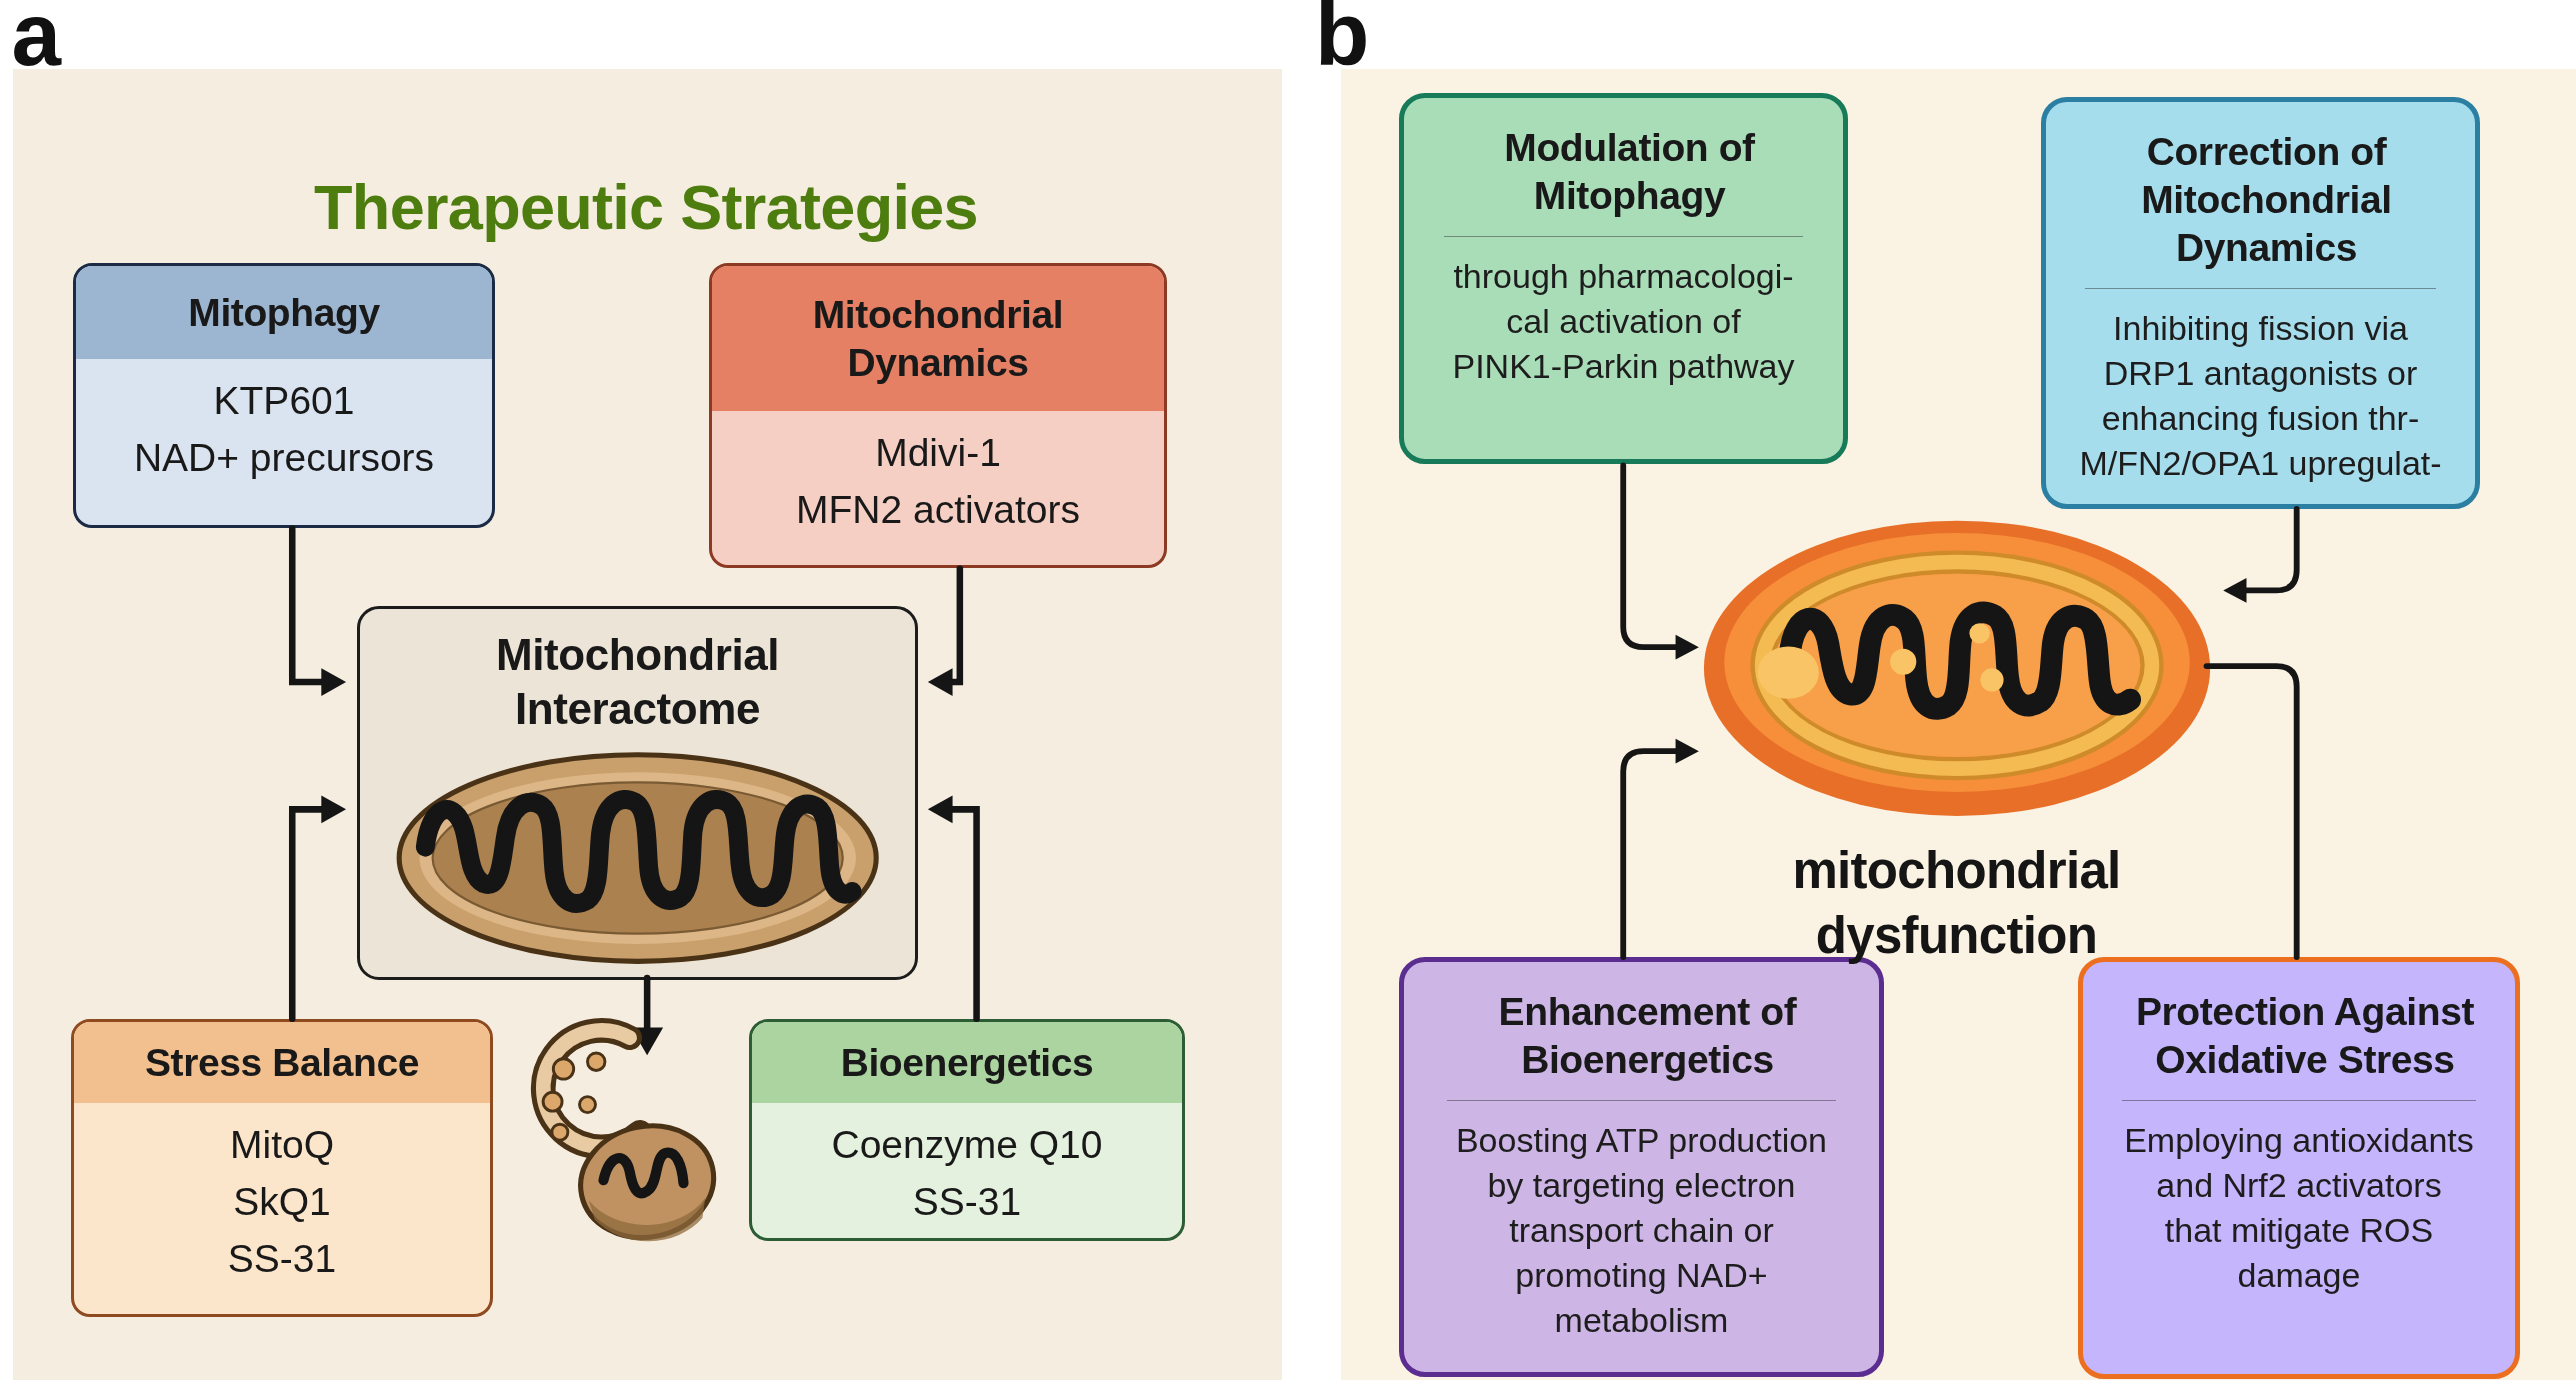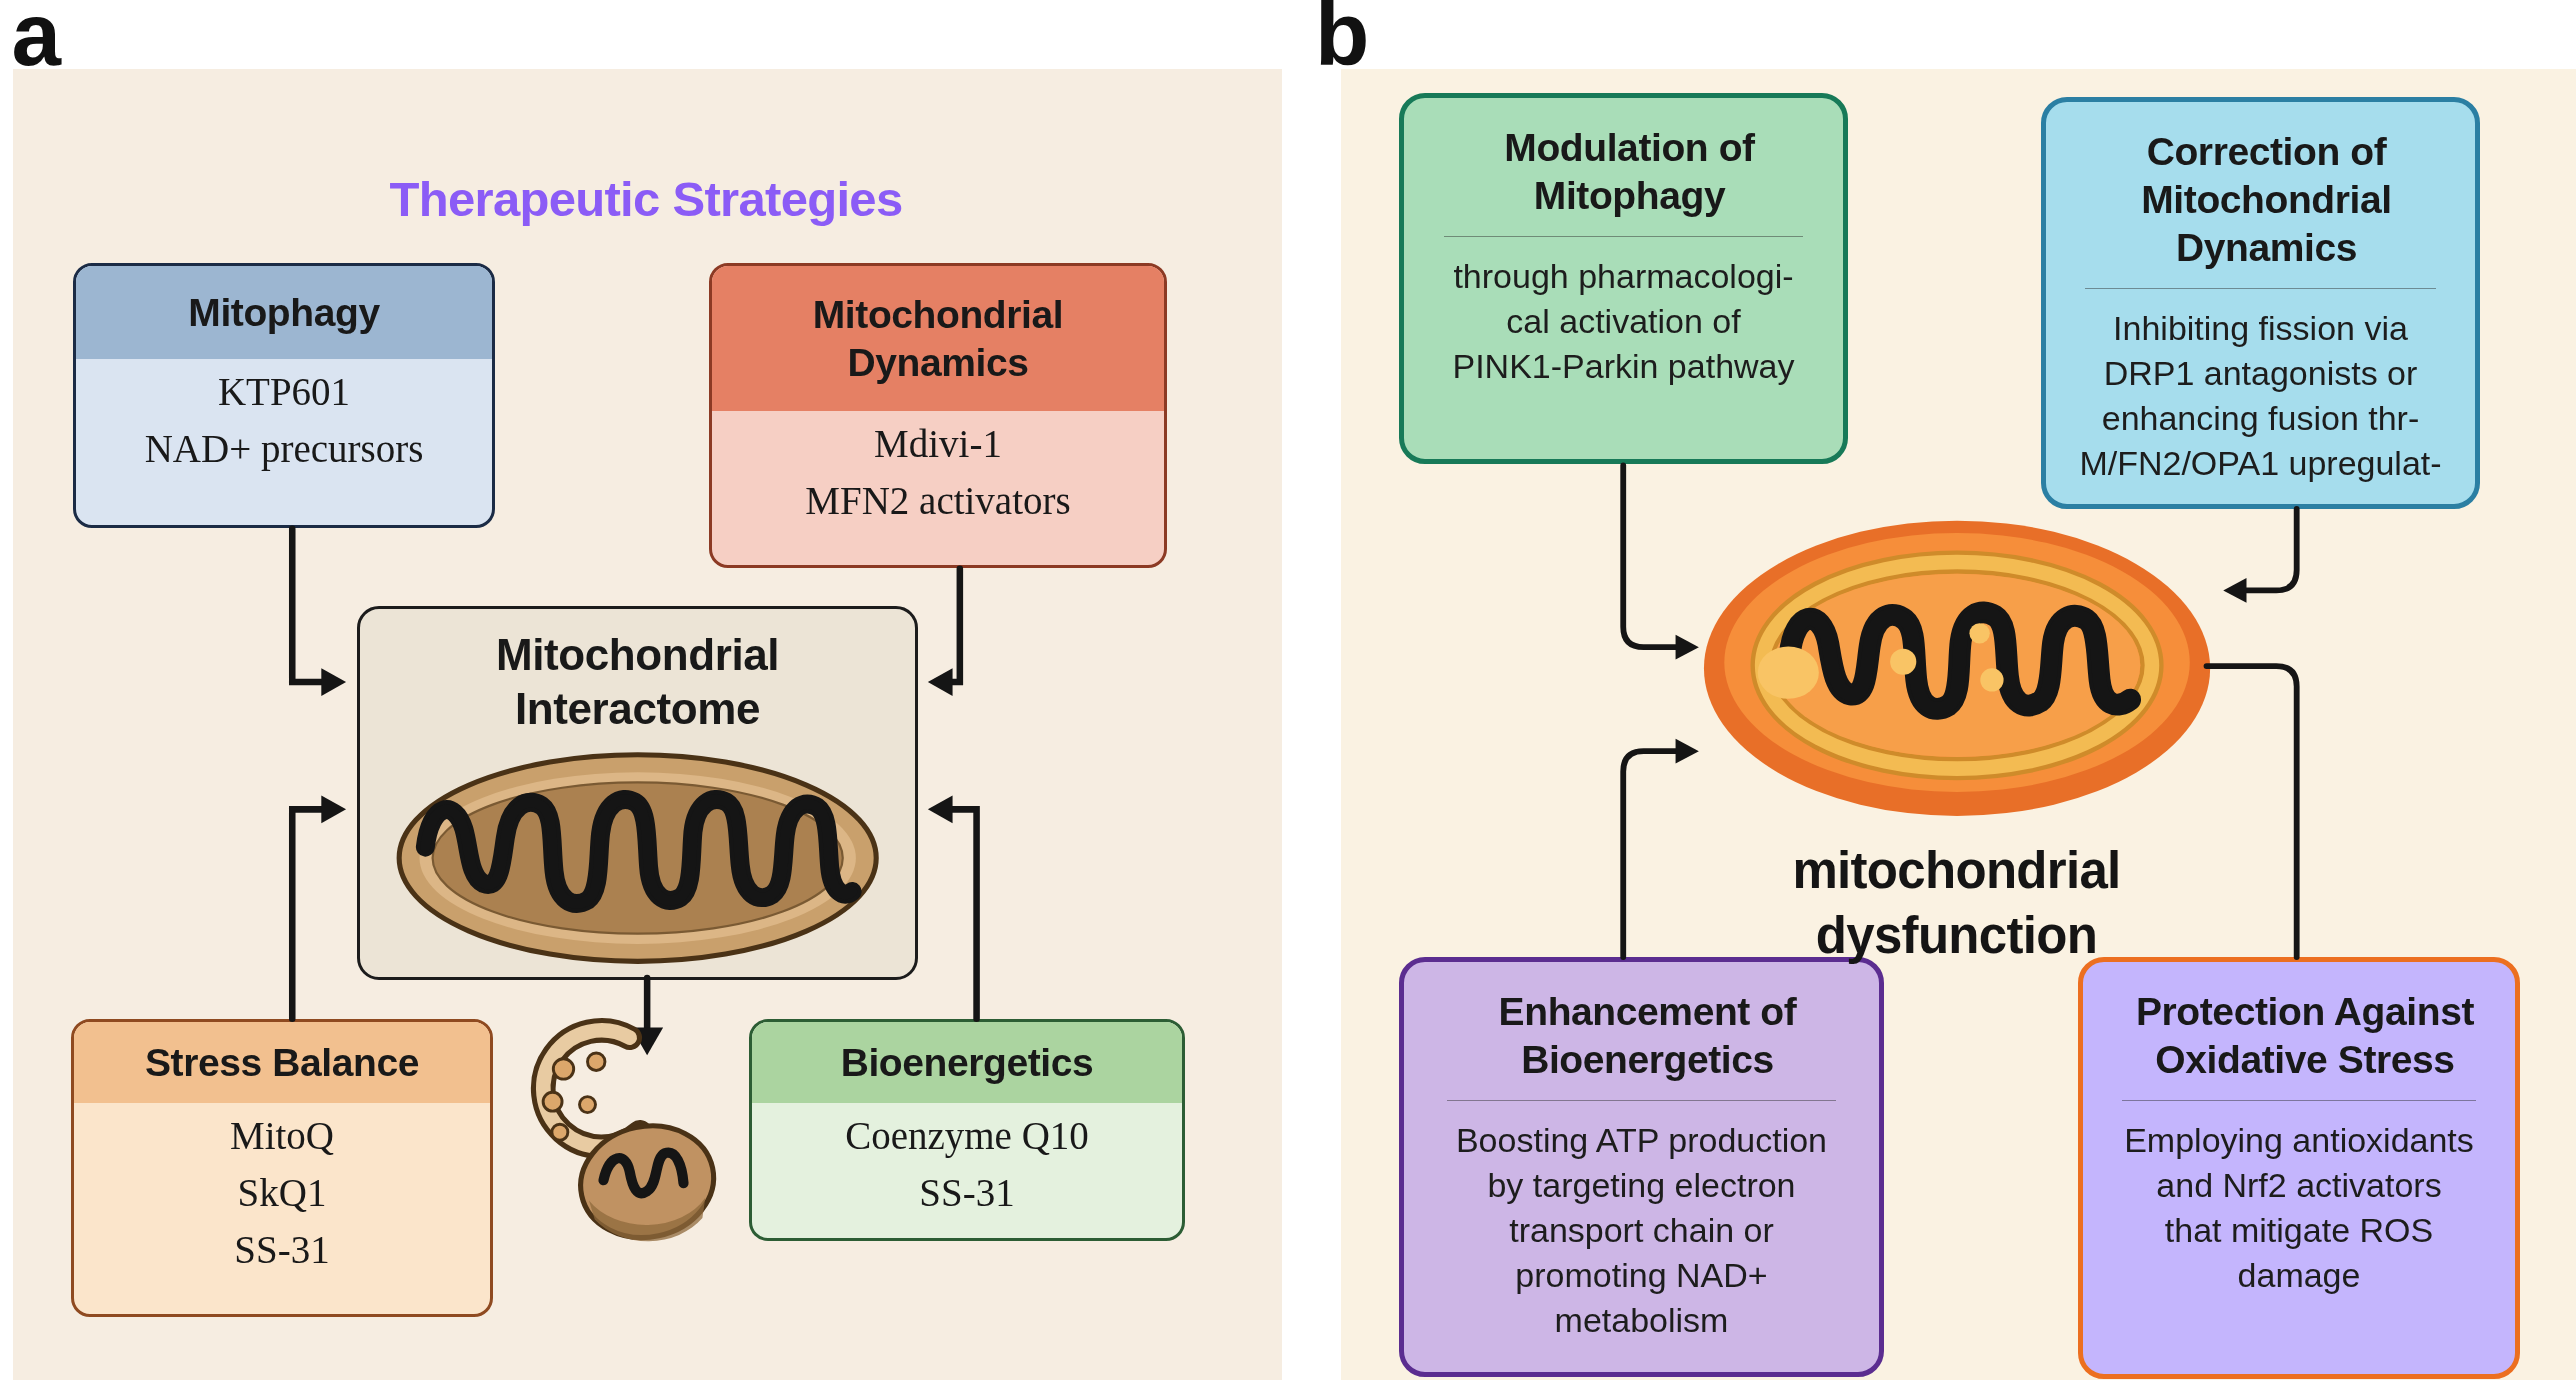--- a/index.html
+++ b/index.html
@@ -5,39 +5,39 @@
   html,body{margin:0;padding:0;background:#ffffff;}
   .stage{position:relative;width:2576px;height:1381px;background:#ffffff;
          font-family:"Liberation Sans",sans-serif;color:#191919;overflow:hidden;}
   .panel{position:absolute;top:69px;bottom:0;}
   .panel-a{left:13px;width:1269px;background:#f6ede1;}
   .panel-b{left:1341px;width:1235px;background:#faf2e2;}
   .corner-label{position:absolute;top:-10.2px;font-size:89px;font-weight:bold;color:#111;line-height:1;}
   .label-a{left:11.6px;}
   .label-b{left:1315px;}
   .fig-title{position:absolute;left:204px;top:102px;width:858px;text-align:center;
-             font-size:49px;font-weight:bold;letter-spacing:-0.7px;color:#8b5cf6;}
+             font-size:63px;font-weight:bold;letter-spacing:-0.7px;color:#4d7c0f;}
   
   .tbox{position:absolute;border-radius:19px;overflow:hidden;box-sizing:border-box;}
   .tbox .hd{display:flex;align-items:center;justify-content:center;text-align:center;
             font-weight:bold;font-size:39px;line-height:48px;letter-spacing:-0.4px;}
   .tbox .bd{display:flex;flex-direction:column;align-items:center;justify-content:flex-start;
             font-size:39px;line-height:57px;text-align:center;}
   .box-mitophagy{left:60px;top:194px;width:422px;height:265px;border:3.6px solid #1b2b45;background:#dae4f1;}
   .box-mitophagy .hd{height:93px;background:#9cb6d1;}
   .box-dynamics{left:696px;top:194px;width:458px;height:305px;border:3.6px solid #8c3a24;background:#f6cfc4;}
   .box-dynamics .hd{height:145px;background:#e58064;flex-direction:column;}
   .box-interactome{left:344px;top:537px;width:561px;height:374px;border:3.6px solid #1c1c1c;border-radius:22px;
                    background:#ece4d6;text-align:center;}
   .box-interactome .ttl{margin-top:19px;font-size:44px;font-weight:bold;line-height:54px;letter-spacing:-0.4px;}
   .box-redox{left:58px;top:950px;width:422px;height:298px;border:3.6px solid #8f4a20;background:#fbe5cb;}
   .box-redox .hd{height:81px;background:#f2c08f;}
   .box-bioenergetics{left:736px;top:950px;width:436px;height:222px;border:3.6px solid #2c5d34;background:#e4f1de;}
   .box-bioenergetics .hd{height:81px;background:#abd4a0;}
-  .tbox .bd{padding-top:4px;font-family:Liberation Serif, serif;}
+  .tbox .bd{padding-top:13px;}
   
   .bbox{position:absolute;border-radius:26px;box-sizing:border-box;text-align:center;}
   .bbox .ttl{margin-top:26px;font-size:39px;font-weight:bold;line-height:48px;letter-spacing:-0.4px;padding-left:12px;}
   .bbox .rule{height:0;border-top:1.5px solid rgba(40,40,40,.45);width:82%;margin:16px auto 17.4px auto;}
   .bbox .btxt{font-size:34px;line-height:45px;color:#1d1d1d;}
   .bx-modulation{left:58px;top:24px;width:449px;height:371px;border:5.8px solid #177a58;background:#a9ddb8;}
   .bx-correction{left:700px;top:28px;width:439px;height:412px;border:5.8px solid #2b7fa3;background:#a6dded;}
   .bx-enhancement{left:58px;top:888px;width:485px;height:420px;border:5.8px solid #5b2d90;background:#cdb6e6;}
   .bx-protection{left:737px;top:888px;width:442px;height:422px;border:5.8px solid #ec6f20;background:#c4b5fd;}
   .dysfunction{position:absolute;left:361px;top:769px;width:509px;text-align:center;

